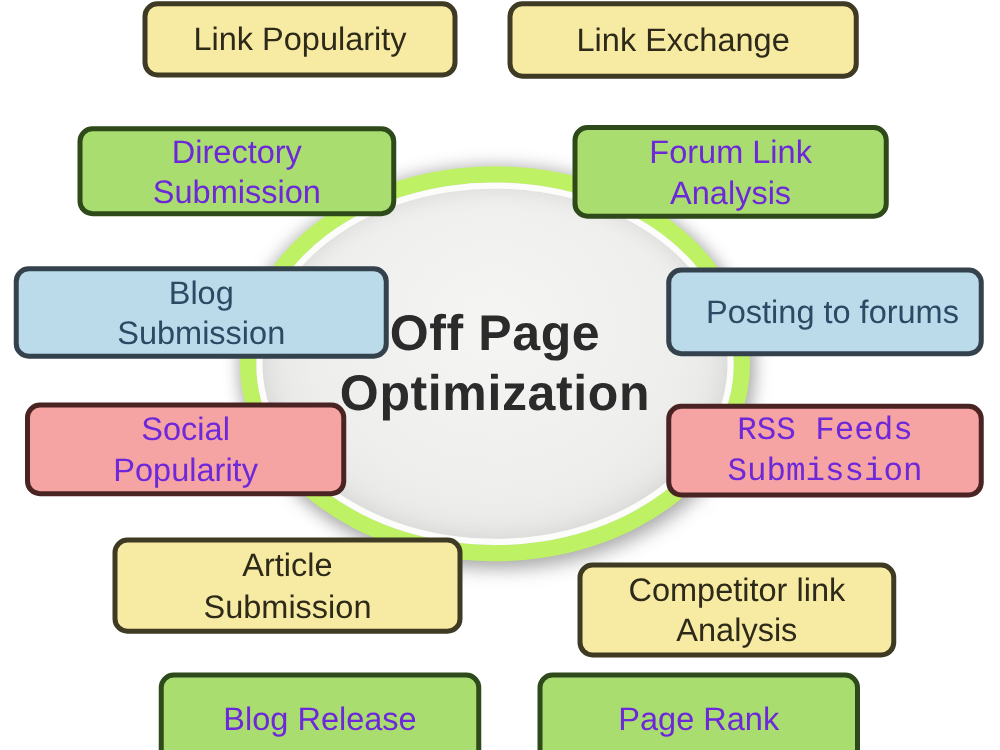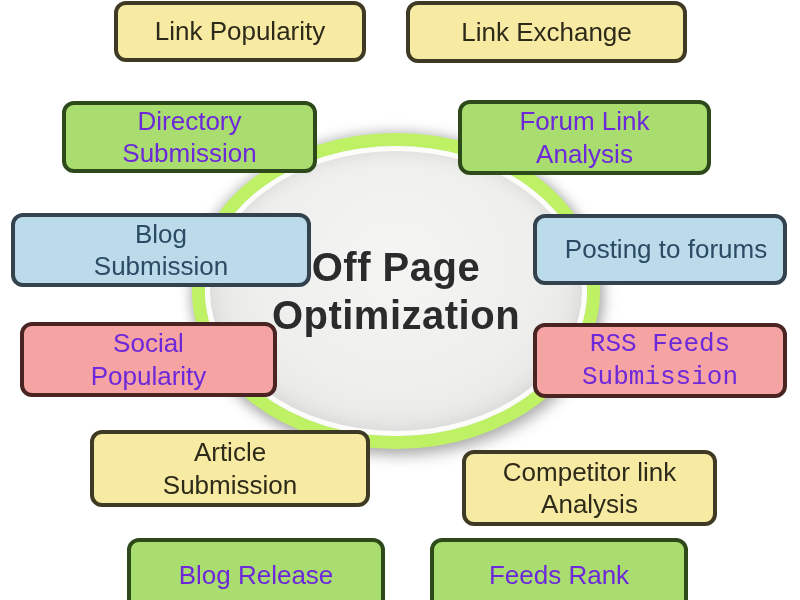--- a/index.html
+++ b/index.html
@@ -115,16 +115,16 @@
   </div>
   <div class="node yellow" style="left:462px; top:431px; width:255px; height:76px;margin-top:19px;">
     <span>Competitor link</span>
     <span>Analysis</span>
   </div>
 
   <div class="node green" style="left:127px; top:538px; width:258px; height:75px;">
     <span>Blog Release</span>
   </div>
   <div class="node green" style="left:430px; top:538px; width:258px; height:75px;">
-    <span>Feeds Rank</span>
+    <span>Page Rank</span>
   </div>
 
 </div>
 
 </body></html>

